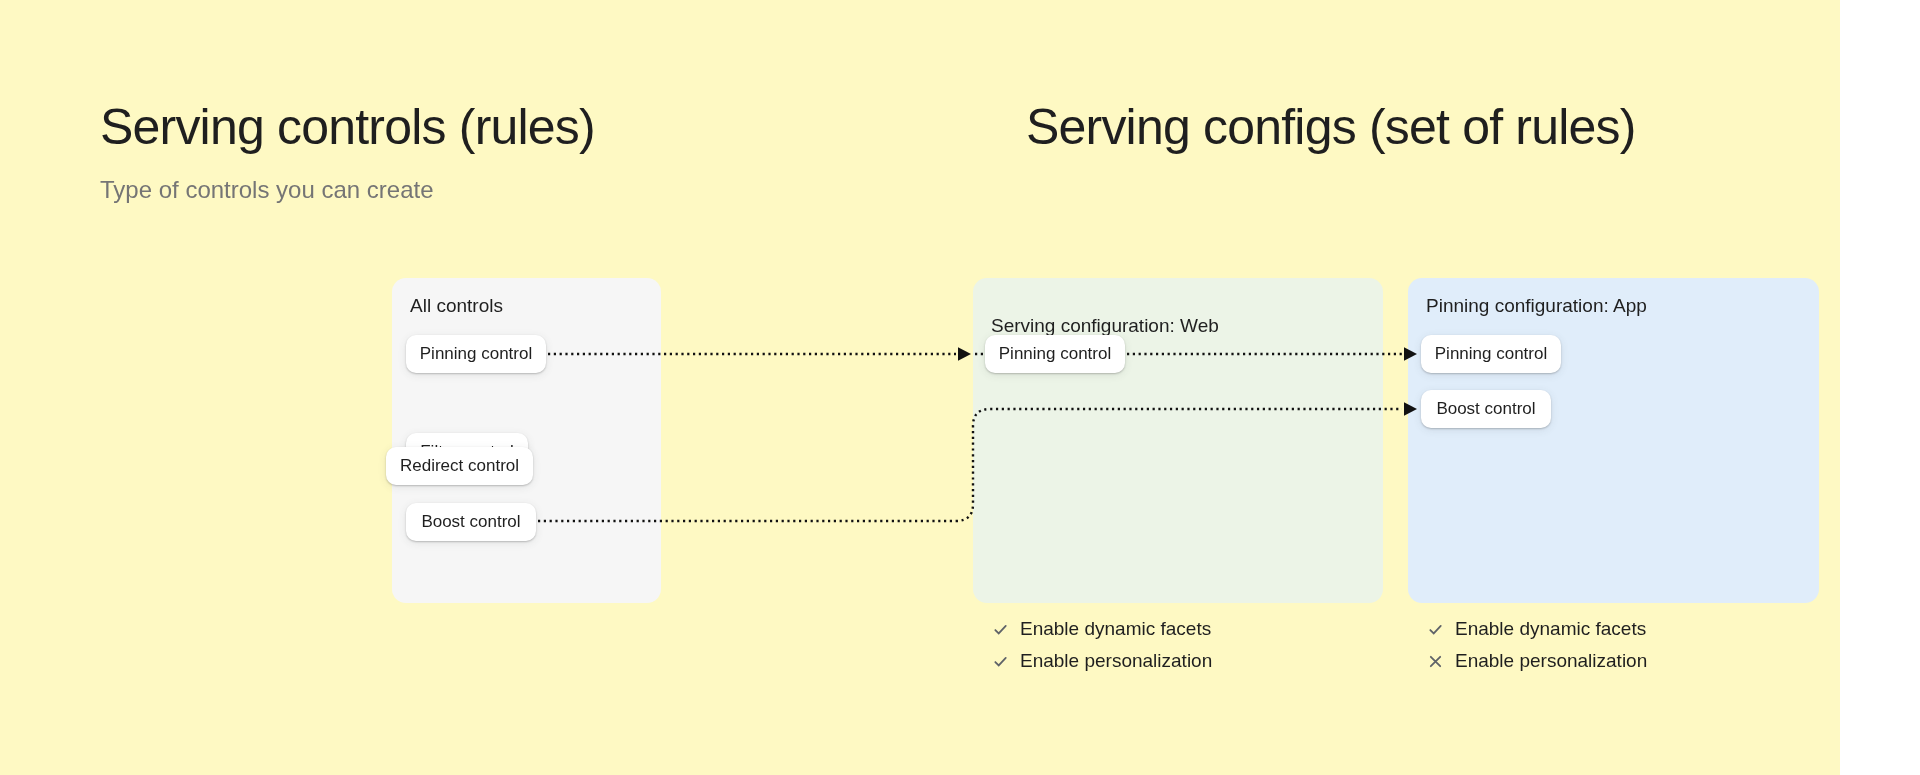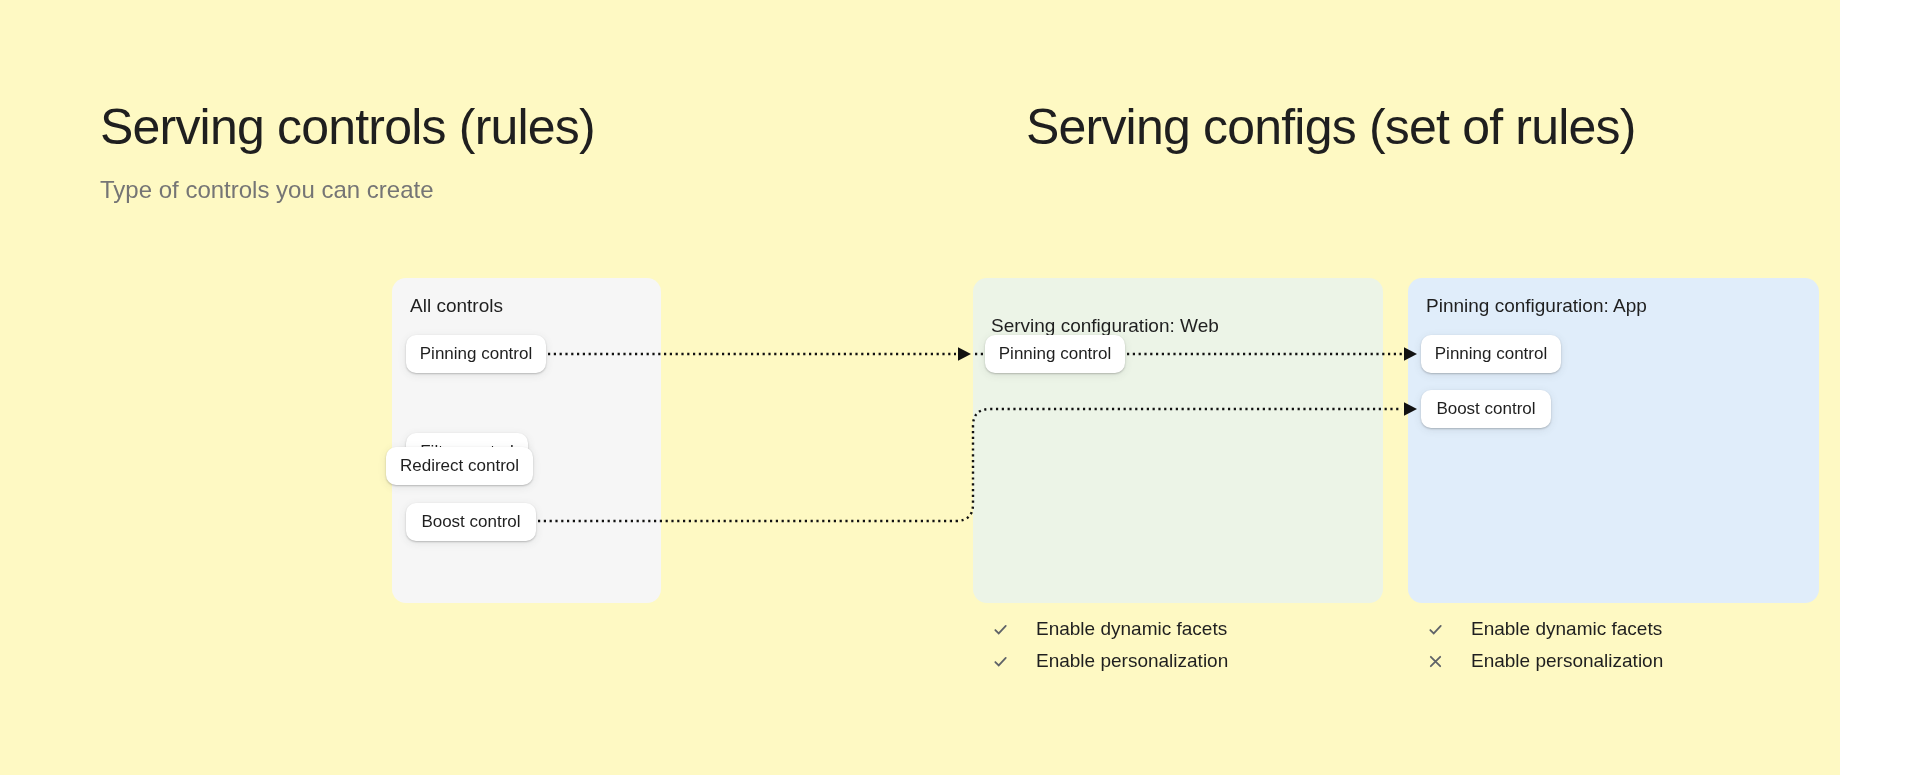--- a/index.html
+++ b/index.html
@@ -25,21 +25,21 @@
   .card-blue{left:1408px;width:411px;background:var(--app-card-bg,#e0edfa);}
   .card-title{position:absolute;font-size:19px;line-height:22px;color:#1f1f1f;white-space:nowrap;}
   .chip{
     position:absolute;height:38px;background:#fff;border-radius:10px;
     box-shadow:0 1px 2px rgba(0,0,0,.22),0 2px 8px rgba(60,64,67,.10);
     display:flex;align-items:center;justify-content:center;
     font-size:17px;color:#1f1f1f;white-space:nowrap;
   }
   .features{position:absolute;top:619px;}
   .feature-row{
-    display:flex;align-items:center;gap:28px;height:20px;margin-bottom:12px;
+    display:flex;align-items:center;gap:12px;height:20px;margin-bottom:12px;
     font-size:19px;color:#1f1f1f;white-space:nowrap;
   }
   .feature-row svg{flex:0 0 auto;display:block;}
   .arrows{position:absolute;left:0;top:0;pointer-events:none;}
 </style>
 </head>
 <body>
 
 <div class="canvas">
 

